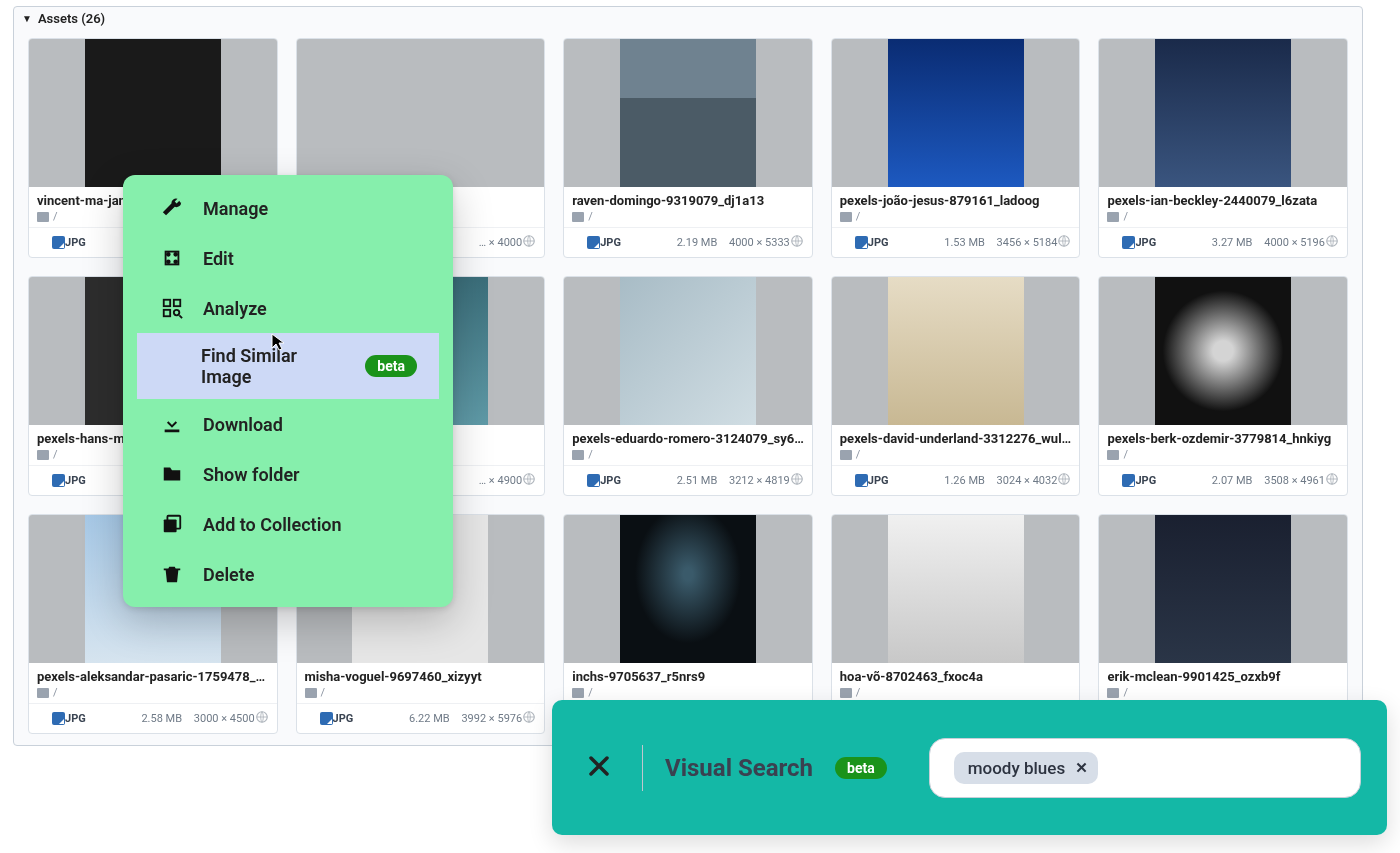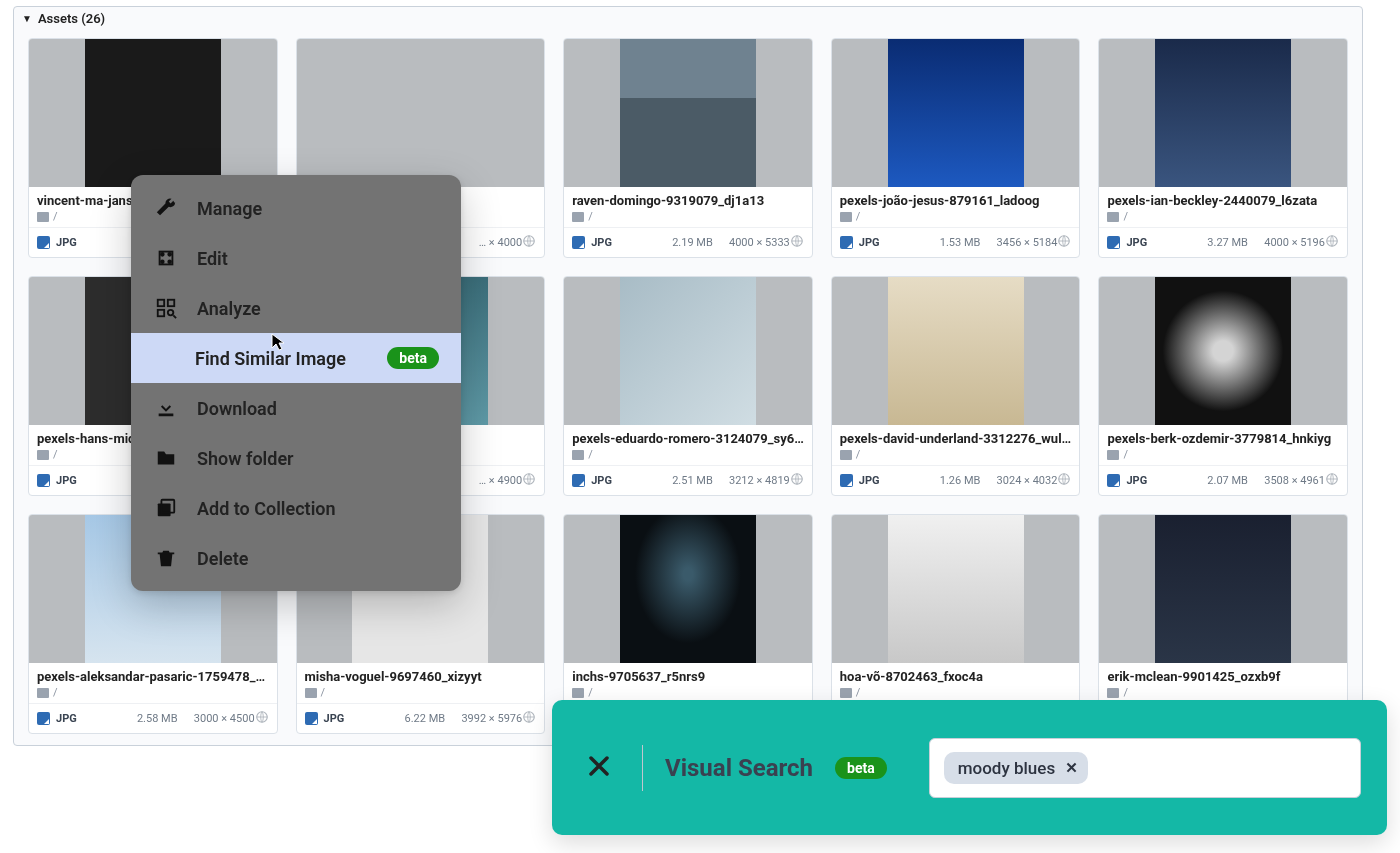--- a/index.html
+++ b/index.html
@@ -74,21 +74,21 @@
   .statrow {
     display: flex;
     align-items: center;
     justify-content: space-between;
     border-top: 1px solid #eef0f3;
     padding: 6px 8px;
     font-size: 11px;
     color: #6f7a87;
   }
   .statrow .left {
-    display: flex; align-items: center; gap: 6px; font-weight: 700;
+    display: flex; align-items: center; gap: 0; font-weight: 700; margin-left: 15px;
   }
   .statrow .mid { flex:1; text-align:center;padding-left:44px; }
   .statrow .dim { color:#6f7a87; }
   .statrow .globe { opacity: .55; }
   .format-badge {
     font-weight: 700;
     color: #3a4452;
   }
   .imgicon {
     width: 13px; height: 13px;
@@ -108,26 +108,26 @@
   .foldericon{
     width:12px;height:10px;
     background:#9aa3af;
     border-radius:1px;
     display:inline-block;
   }
 
   
   .ctx {
     position: absolute;
-    left: 131px; top: 175px;
+    left: 123px; top: 175px;
     width: 330px;
-    background: #737373;
+    background: #86efac;
     border-radius: 12px;
     box-shadow: 0 14px 40px rgba(0,0,0,.22), 0 2px 6px rgba(0,0,0,.12);
-    padding: 8px 0;
+    padding: 8px 14px;
     z-index: 50;
   }
   .ctx-item {
     display:flex;
     align-items:center;
     gap: 18px;
     padding: 12px 22px;
     font-size: 18px;
     font-weight: 600;
     color: #222;
@@ -186,25 +186,25 @@
   }
   .vsearch .title {
     font-size: 24px;
     font-weight: 700;
     color:#3a4150;
   }
   .vsearch .searchbox {
     flex:1;
     background:#fff;
     border:1px solid #c8cfd8;
-    border-radius:6px;
+    border-radius:16px;
     height:60px;
     display:flex;
     align-items:center;
-    padding: 0 14px;
+    padding: 0 24px;
     margin-left: 20px;
   }
   .chip {
     background:#d7dee8;
     border-radius: 10px;
     padding: 6px 10px 6px 14px;
     display:flex;
     align-items:center;
     gap:10px;
     font-size: 17px;

